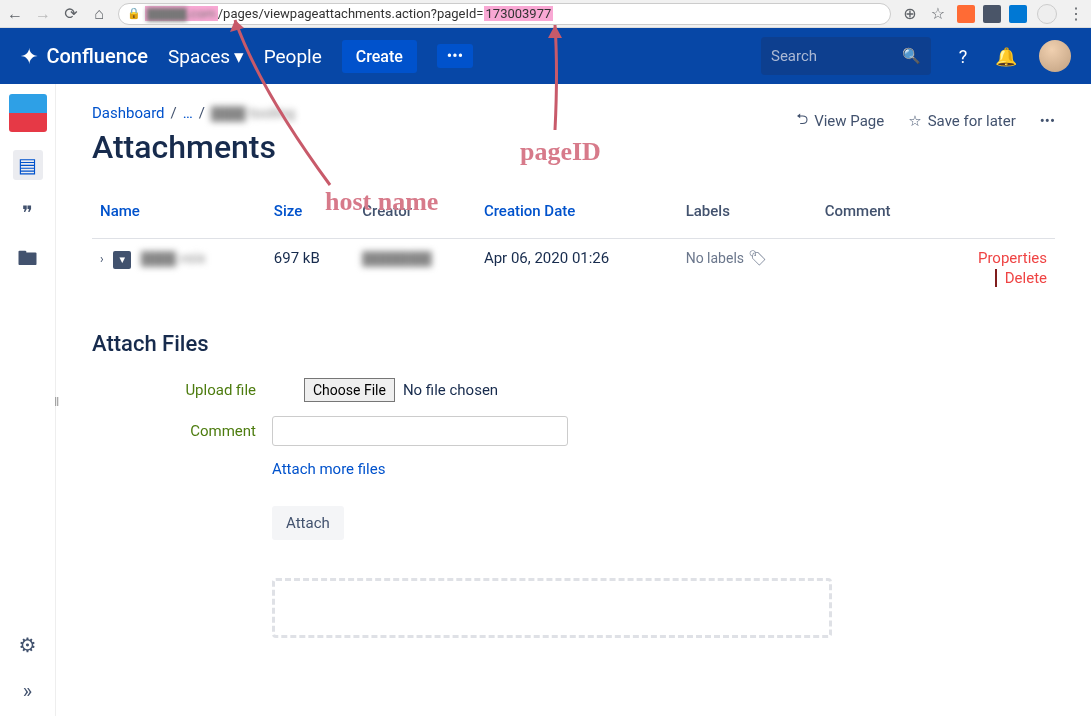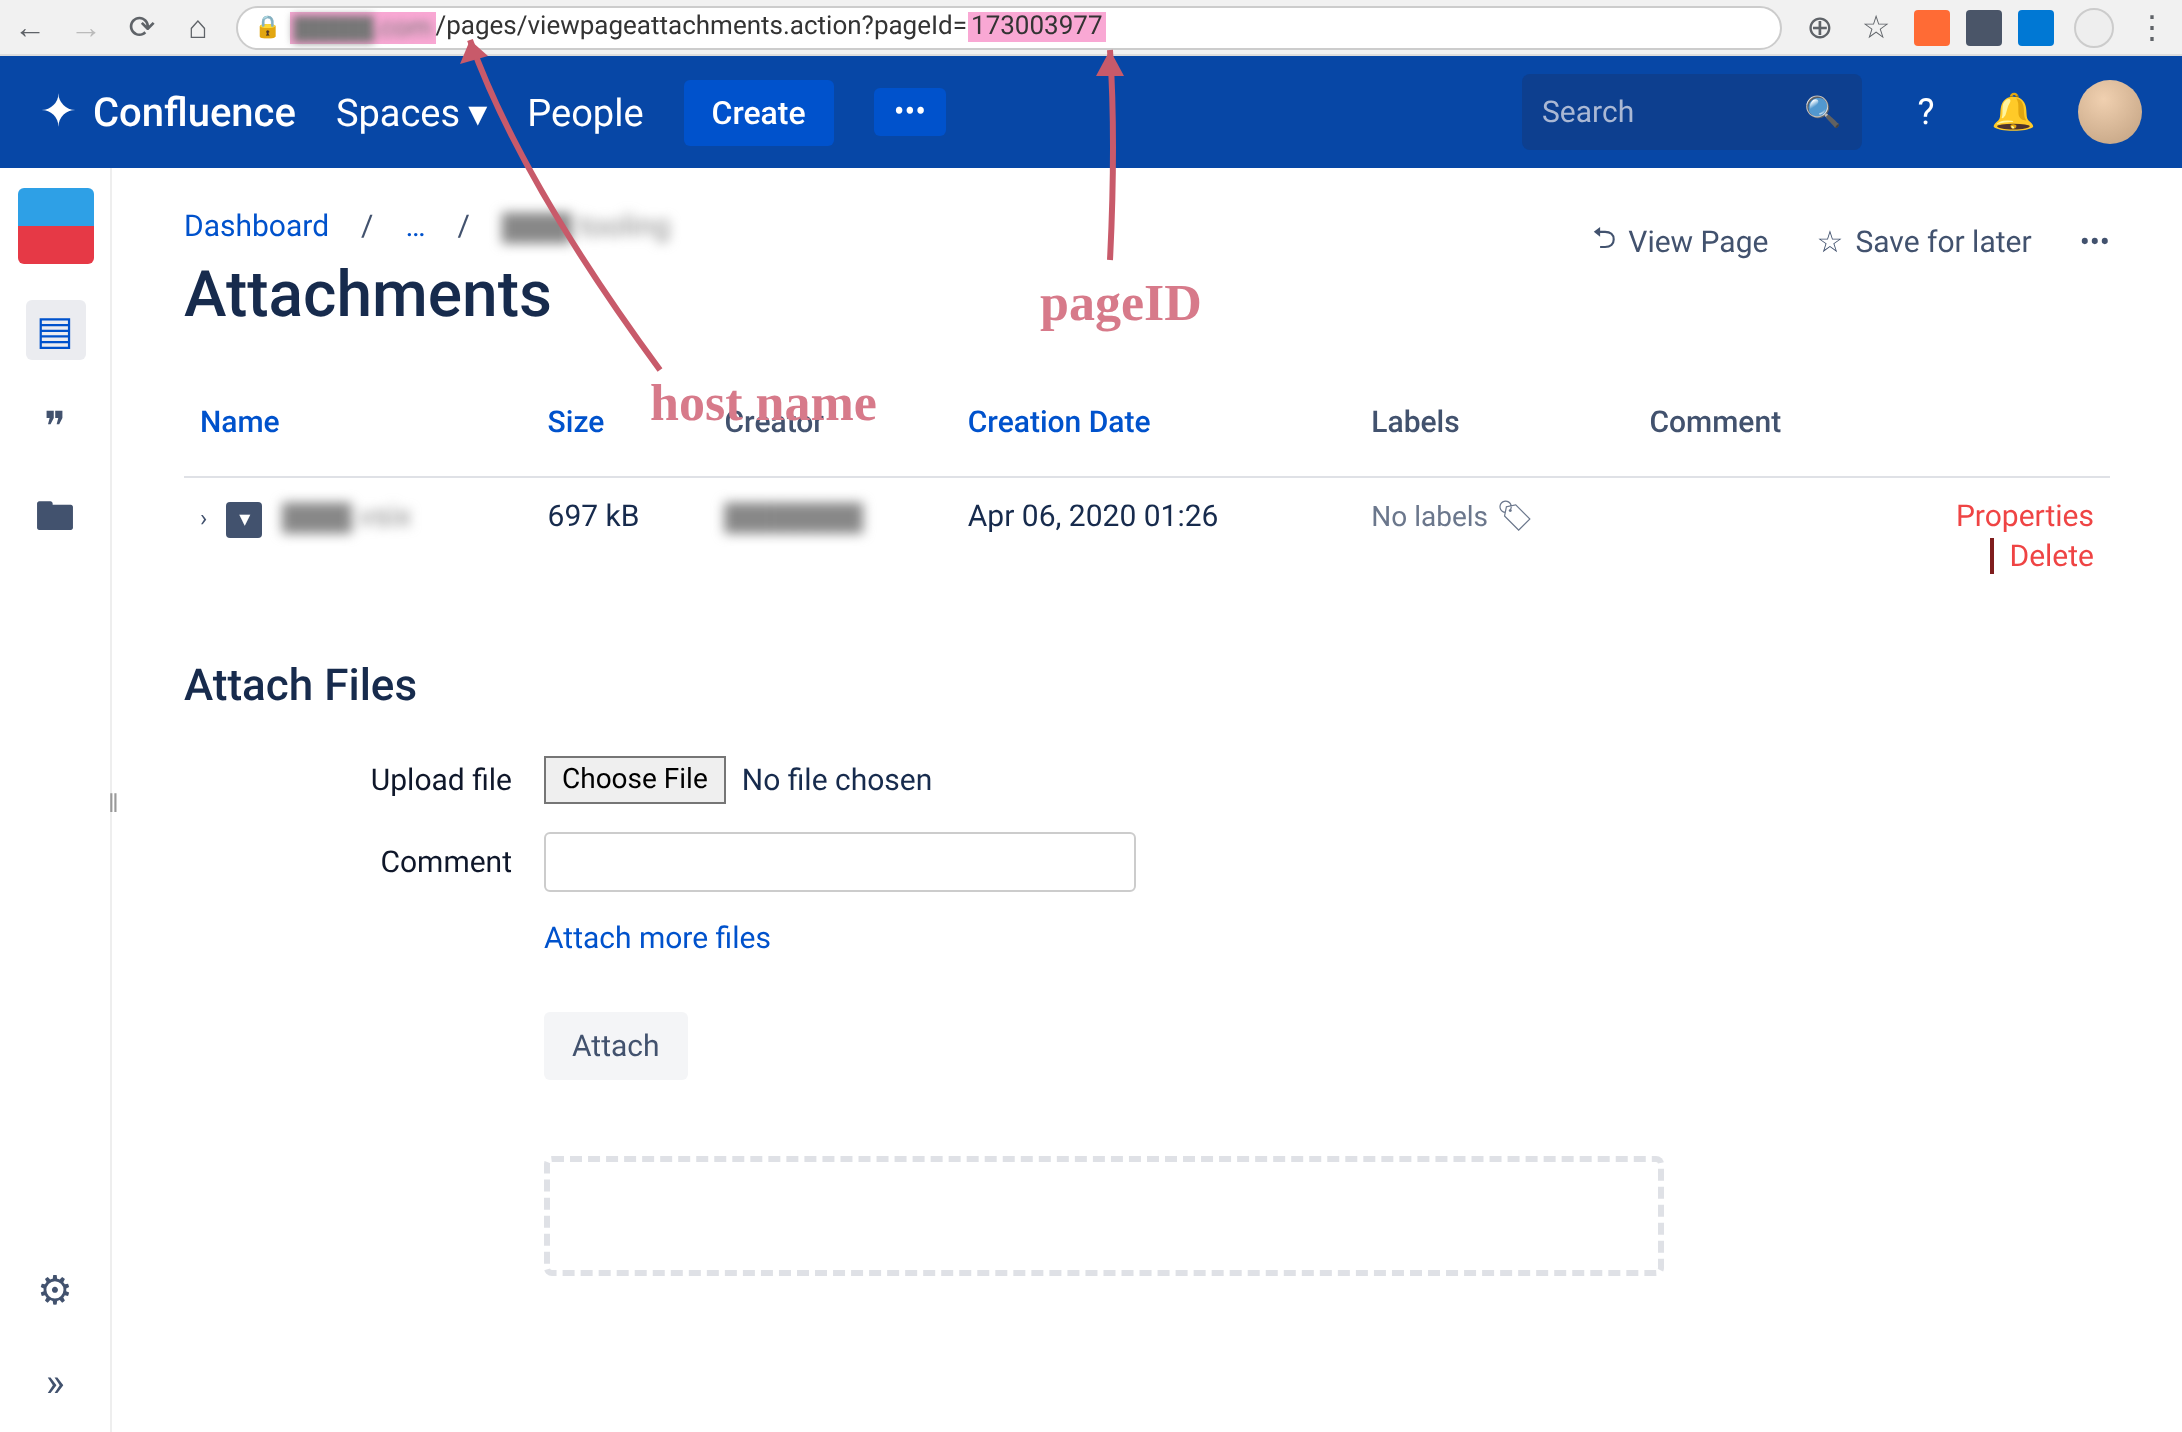--- a/index.html
+++ b/index.html
@@ -32,43 +32,43 @@
   
   .app { display:flex; height:calc(716px - 28px - 56px); }
   .sidebar { width:56px; background:#fff; border-right:1px solid #eee; display:flex; flex-direction:column; align-items:center; padding-top:10px; gap:18px; position:relative;}
   .sb-space { width:38px; height:38px; border-radius:3px; background:linear-gradient(#2ea0e6 50%, #e63946 50%); cursor:pointer;}
   .sb-icon { width:30px; height:30px; display:flex; align-items:center; justify-content:center; color:#42526E; font-size:20px; cursor:pointer;}
   .sb-icon.active { background:#ebecf0; border-radius:3px; color:#0052CC; }
   .sb-bottom { position:absolute; bottom:10px; display:flex; flex-direction:column; gap:16px; align-items:center;}
   .collapse-handle { position:absolute; top:310px; left:54px; color:#999; font-size:13px;}
 
   .main { flex:1; padding: 20px 36px; overflow:auto; color:#172B4D;}
-  .crumbs { font-size:15px; color:#42526E; display:flex; gap:16px; margin-bottom:6px;}
+  .crumbs { font-size:15px; color:#42526E; display:flex; gap:6px; margin-bottom:6px;}
   .crumbs a { color:#0052CC; text-decoration:none; cursor:pointer;}
   .page-actions { float:right; display:flex; gap:24px; align-items:center; color:#42526E; font-size:15px; margin-top:4px;}
   .pa-item { display:flex; align-items:center; gap:6px; cursor:pointer;}
   h1.title { font-size:32px; font-weight:500; color:#172B4D; margin-bottom:26px;}
   
   table.att { width:100%; border-collapse:collapse; font-size:15px; }
   table.att th { text-align:left; color:#0052CC; font-weight:500; padding:10px 8px 18px 8px; cursor:pointer; vertical-align:top;}
   table.att th.nolink { color:#42526E; cursor:default;}
   table.att td { padding:10px 8px; border-top:1px solid #DFE1E6; vertical-align:top; color:#172B4D;}
   .expand { color:#42526E; margin-right:6px; cursor:pointer; font-size:12px;}
   .file-ic { display:inline-flex; width:18px; height:18px; background:#42526E; color:#fff; border-radius:2px; align-items:center; justify-content:center; font-size:11px; margin-right:6px;}
   .nolabels { color:#6B778C; font-size:14px;}
   .tag-ic { color:#6B778C; margin-left:4px;}
   .row-actions { text-align:right; }
   .row-actions a { color:#ef4444; text-decoration:none; display:block; cursor:pointer;}
   .row-actions .del { border-left:2px solid #7f1d1d; padding-left:8px; display:inline-block; margin-top:2px;}
 
   h2.section { font-size:22px; font-weight:500; margin:34px 0 22px 0;}
   .form-row { display:flex; align-items:center; margin-bottom:14px;}
-  .form-row label { width:180px; text-align:right; padding-right:16px; color:#0f172a; font-size:15px;}
+  .form-row label { width:180px; text-align:right; padding-right:16px; color:#4d7c0f; font-size:15px;}
   .file-input { display:flex; align-items:center; gap:8px; font-size:15px;}
-  .choose-btn { border:1px solid #767676; background:#efefef; padding:3px 8px; font-size:14px; cursor:pointer;}
+  .choose-btn { border:1px solid #767676; background:#efefef; padding:3px 8px; font-size:14px; cursor:pointer;margin-left:32px;}
   .text-input { width:296px; height:30px; border:1px solid #ccc; border-radius:3px; padding:0 6px;}
   .attach-more { color:#0052CC; text-decoration:none; cursor:pointer; font-size:15px;}
   .attach-btn { margin-top:14px; background:#f4f5f7; border:none; padding:8px 14px; font-size:15px; border-radius:3px; cursor:pointer; color:#42526E;}
   .dropzone { margin-top:24px; border:3px dashed #dfe1e6; border-radius:4px; height:60px; width:560px;}
   
   .blurred { color:#888; filter: blur(3px); }
 
   
   .annot { position:absolute; top:0; left:0; width:1091px; height:716px; pointer-events:none; z-index:1000;}
   .annot svg { width:100%; height:100%; }

